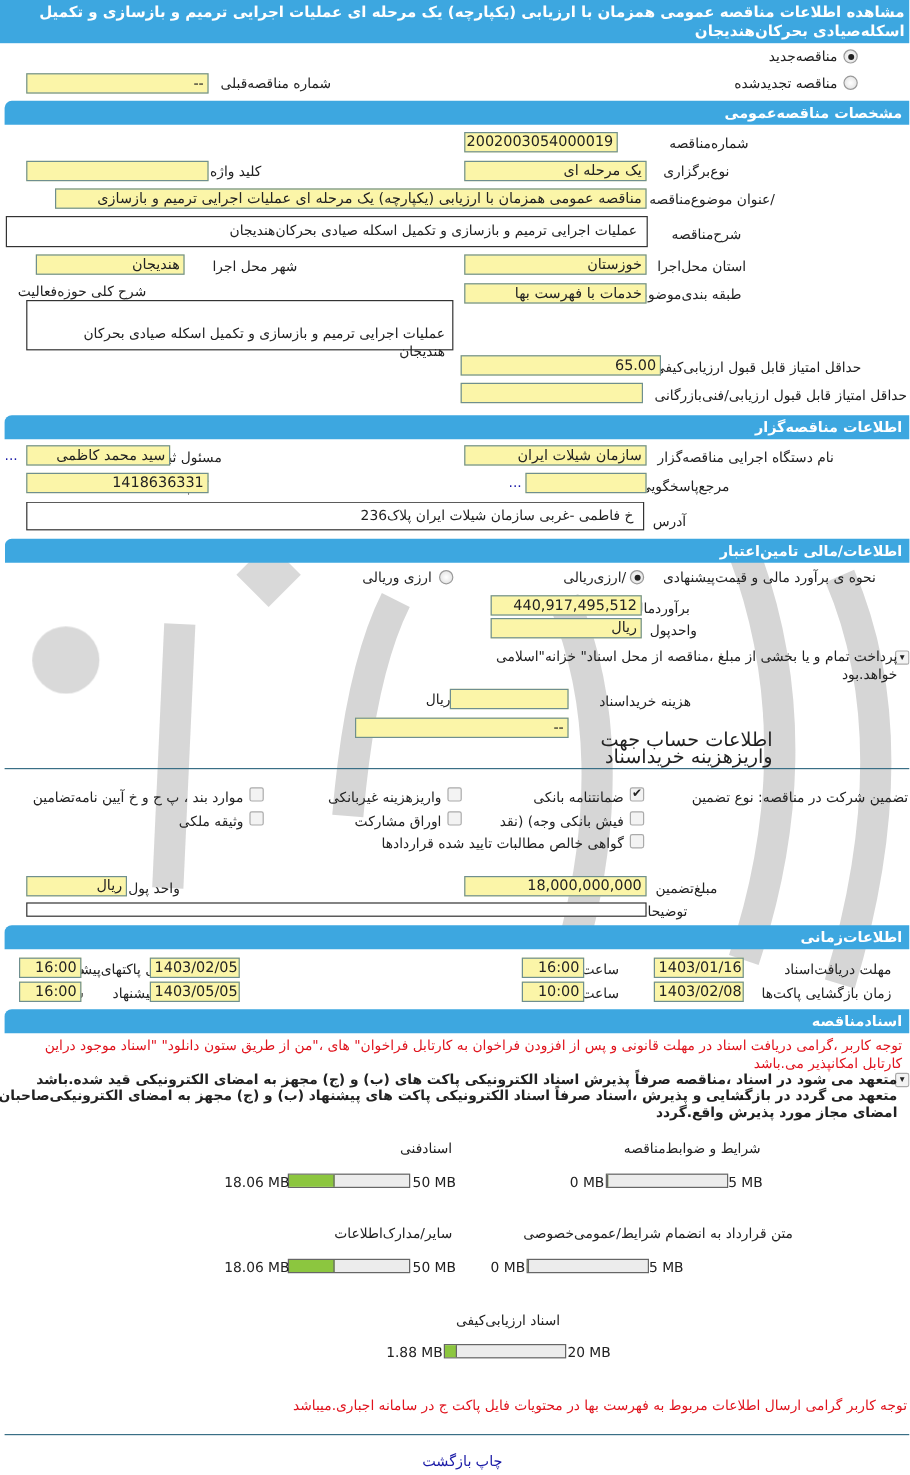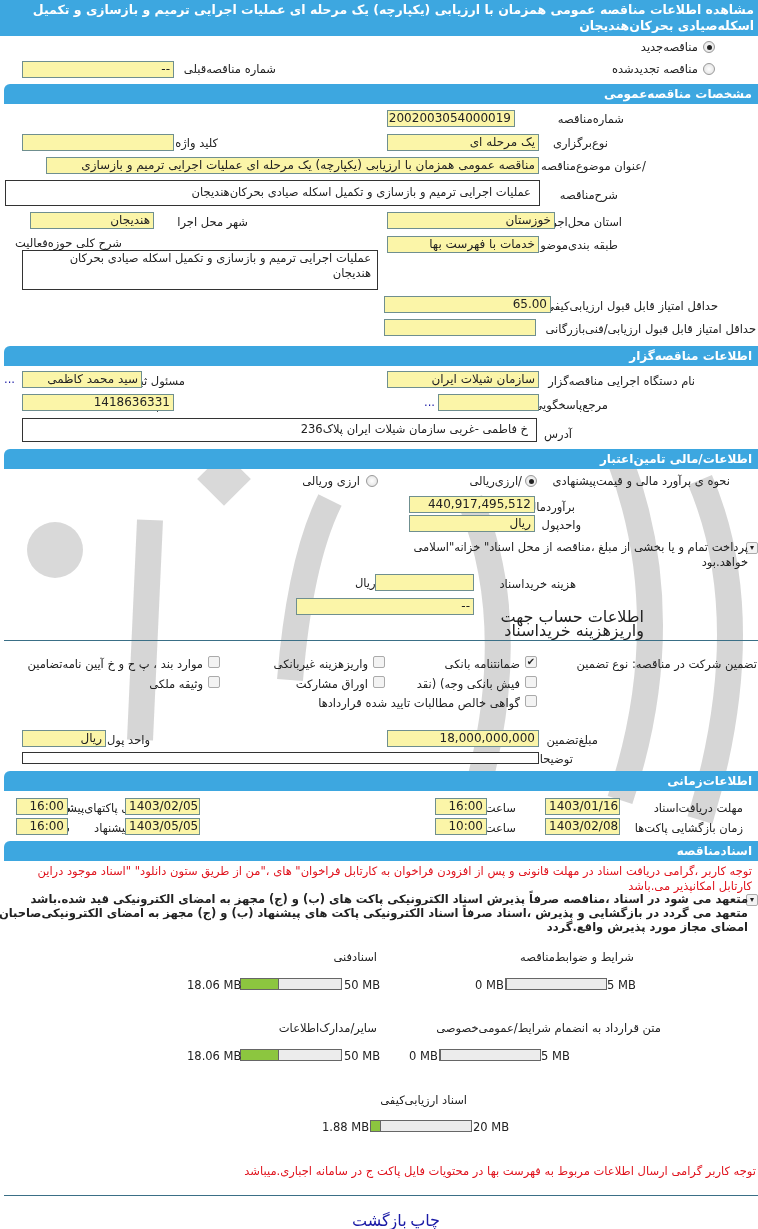--- a/index.html
+++ b/index.html
@@ -9,33 +9,33 @@
   .title-bar { position:absolute; left:0; top:0; width:758px; height:36px; background:#3da7e0;
     color:#fff; font-weight:bold; font-size:12.5px; line-height:16px; padding:2px 4px; box-sizing:border-box;
     white-space:normal; overflow:hidden; border-radius:0 0 0 0; }
   .sec { position:absolute; left:4px; width:754px; height:20px; background:#3da7e0; color:#fff;
     font-weight:bold; font-size:12px; line-height:20px; padding-right:6px; box-sizing:border-box; border-radius:6px 0 0 0; }
   .lbl { position:absolute; white-space:nowrap; font-size:11.5px; color:#222; }
   .fld { position:absolute; height:17px; background:#fbf5a8; border:1px solid #6f8f8f; box-sizing:border-box;
     font-size:12px; line-height:15px; padding:0 3px; white-space:nowrap; overflow:hidden; text-align:right; color:#222; }
   .fld.ltr { direction:ltr; text-align:right; }
   .box { position:absolute; background:#fff; border:1px solid #333; box-sizing:border-box; font-size:11.5px;
-    padding:0 6px; line-height:15px; color:#222; }
+    padding:20px 6px; line-height:15px; color:#222; }
   .radio { position:absolute; width:12px; height:12px; border-radius:50%; border:1px solid #999;
     background:radial-gradient(circle,#fff 0,#ddd 100%); box-sizing:border-box; }
   .radio.on::after { content:""; position:absolute; left:2.5px; top:2.5px; width:5px; height:5px; border-radius:50%; background:#222; }
   .chk { position:absolute; width:12px; height:12px; border:1px solid #aaa; border-radius:2px; background:#f3f3f3; box-sizing:border-box;
     font-size:10px; line-height:10px; text-align:center; color:#222; }
   .hr { position:absolute; left:4px; width:754px; height:1px; background:#3a6f86; }
   .red { color:#e0141e; }
   .bold { font-weight:bold; }
   .bar { position:absolute; height:12px; width:102px; background:#ececec; border:1px solid #666; box-sizing:border-box; }
   .bar .fill { position:absolute; left:0; top:0; bottom:0; background:#8cc63f; border-right:1px solid #666; }
   .wm { position:absolute; pointer-events:none; }
-  a.link { color:#1a1aa6; text-decoration:none; font-size:16px; }
+  a.link { color:#1a1aa6; text-decoration:none; font-size:12px; }
 </style>
 </head>
 <body>
 
 <svg class="wm" style="left:0;top:420px" width="758" height="420" viewBox="0 0 758 420">
   <g fill="none" stroke="#c9c9c9" stroke-width="26" opacity="0.75">
     <path d="M150 100 L140 320"></path>
     <path d="M330 80 Q300 140 290 260"></path>
     <path d="M470 80 Q520 200 480 360"></path>
     <path d="M700 60 Q760 200 700 400"></path>
@@ -66,21 +66,21 @@
 <span class="lbl" style="right:540px;top:136px">کلید واژه</span>
 <div class="fld" style="left:22px;top:134px;width:152px"></div>
 
 <span class="lbl" style="right:112px;top:159px">/عنوان موضوع‌مناقصه</span>
 <div class="fld" style="left:46px;top:157px;width:493px">مناقصه عمومی همزمان با ارزیابی (یکپارچه) یک مرحله ای عملیات اجرایی ترمیم و بازسازی</div>
 
 <span class="lbl" style="right:140px;top:188px">شرح‌مناقصه</span>
 <div class="box" style="left:5px;top:180px;width:535px;height:26px;padding:4px 8px">عملیات اجرایی ترمیم و بازسازی و تکمیل اسکله صیادی بحرکان‌هندیجان</div>
 
 <span class="lbl" style="right:136px;top:215px">استان محل‌اجرا</span>
-<div class="fld" style="left:387px;top:212px;width:168px">خوزستان</div>
+<div class="fld" style="left:387px;top:212px;width:152px">خوزستان</div>
 <span class="lbl" style="right:510px;top:215px">شهر محل اجرا</span>
 <div class="fld" style="left:30px;top:212px;width:124px">هندیجان</div>
 
 <span class="lbl" style="right:140px;top:238px">طبقه بندی‌موضوعی</span>
 <div class="fld" style="left:387px;top:236px;width:152px">خدمات با فهرست بها</div>
 <span class="lbl" style="right:636px;top:236px">شرح کلی حوزه‌فعالیت</span>
 <div class="box" style="left:22px;top:250px;width:356px;height:40px">عملیات اجرایی ترمیم و بازسازی و تکمیل اسکله صیادی بحرکان هندیجان</div>
 
 <span class="lbl" style="right:40px;top:299px">حداقل امتیاز قابل قبول ارزیابی‌کیفی</span>
 <div class="fld ltr" style="left:384px;top:296px;width:167px">65.00</div>

